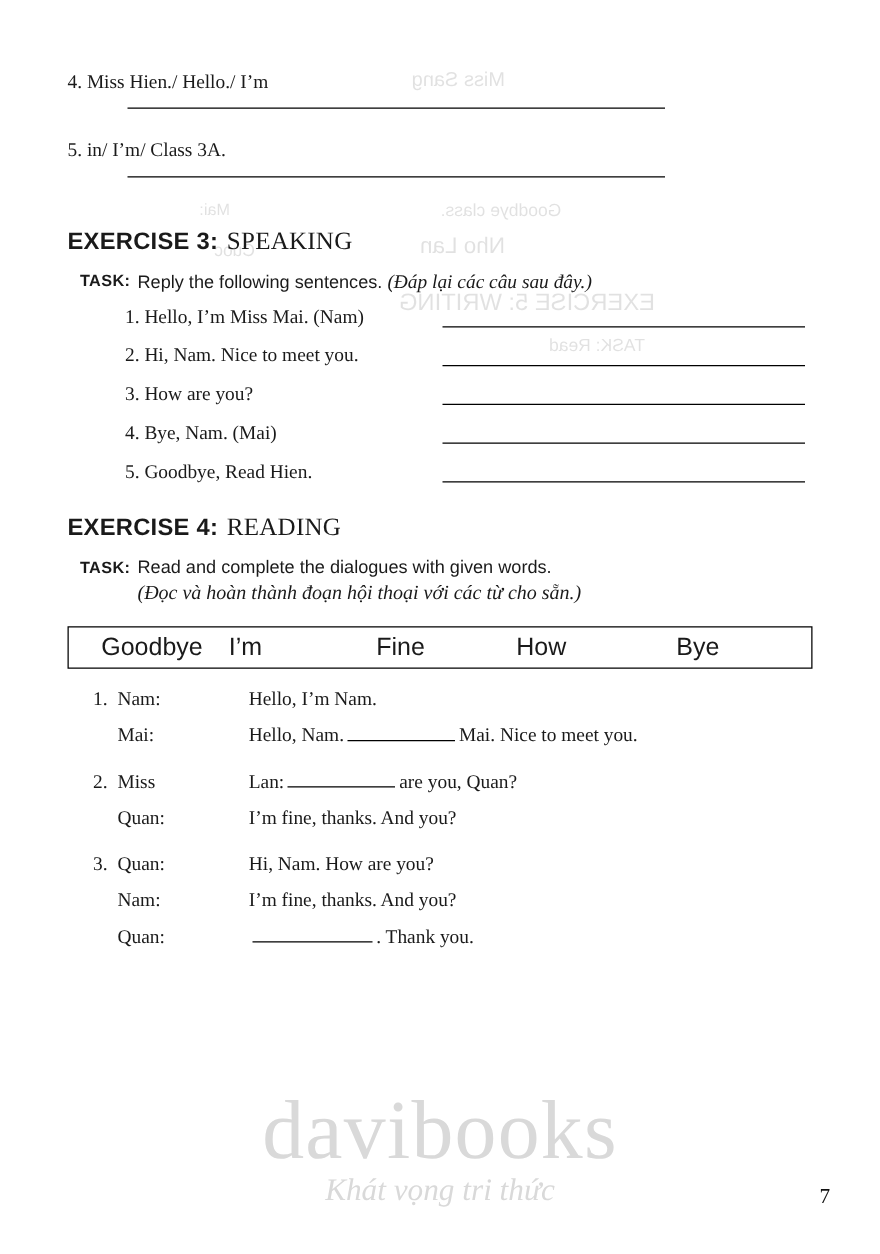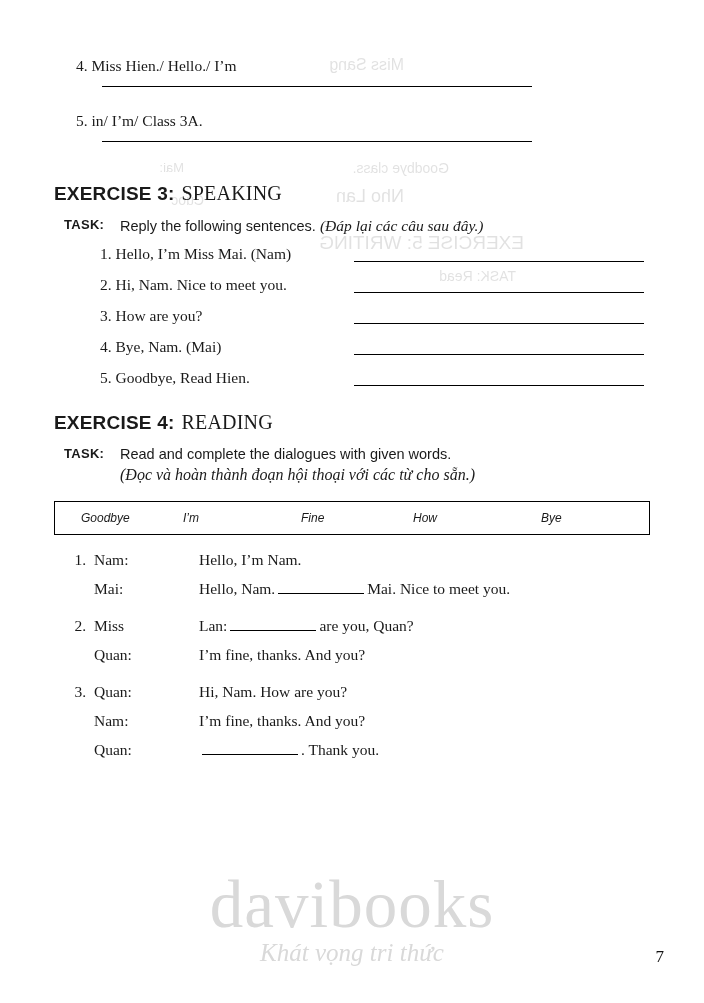--- a/index.html
+++ b/index.html
@@ -43,21 +43,21 @@
     font-size: 15.5px;
     line-height: 1.35;
     margin: 0;
   }
   .rule {
     border-bottom: 1.6px solid #000;
     height: 0;
   }
 
   .top-item { margin-bottom: 6px; }
-  .top-item .q-line { margin-left: 22px; }
+  .top-item .q-line { }
   .top-rule {
     margin: 9px 0 0 48px;
     width: 430px;
   }
 
   
   .ex-head {
     font-family: "Liberation Sans", sans-serif;
     font-size: 19px;
     letter-spacing: 0.2px;
@@ -73,21 +73,20 @@
   }
   .ex-head .ex-title {
     font-family: "Liberation Serif", serif;
     font-size: 20px;
     font-weight: normal;
   }
 
   .task-row {
     display: flex;
     align-items: flex-start;
-    gap: 10px;
     margin: 0 0 8px 10px;
   }
   .task-label {
     font-family: "Liberation Sans", sans-serif;
     font-weight: bold;
     font-size: 13px;
     letter-spacing: 0.3px;
     padding-top: 2px;
     min-width: 46px;
   }
@@ -133,23 +132,22 @@
     border: 1.6px solid #000;
     margin: 14px 0 0 0;
     height: 34px;
     display: flex;
     align-items: center;
     padding: 0 26px;
     box-sizing: border-box;
   }
   .wordbank span {
     font-family: "Liberation Sans", sans-serif;
-    font-size: 12px;
+    font-size: 20px;
     display: inline-block;
-    font-style: italic;
   }
   .wb-0 { width: 102px; }
   .wb-1 { width: 118px; }
   .wb-2 { width: 112px; }
   .wb-3 { width: 128px; }
   .wb-4 { width: auto; }
 
   
   .dialogues { margin-top: 16px; }
   .dlg-group { margin-bottom: 19px; }

